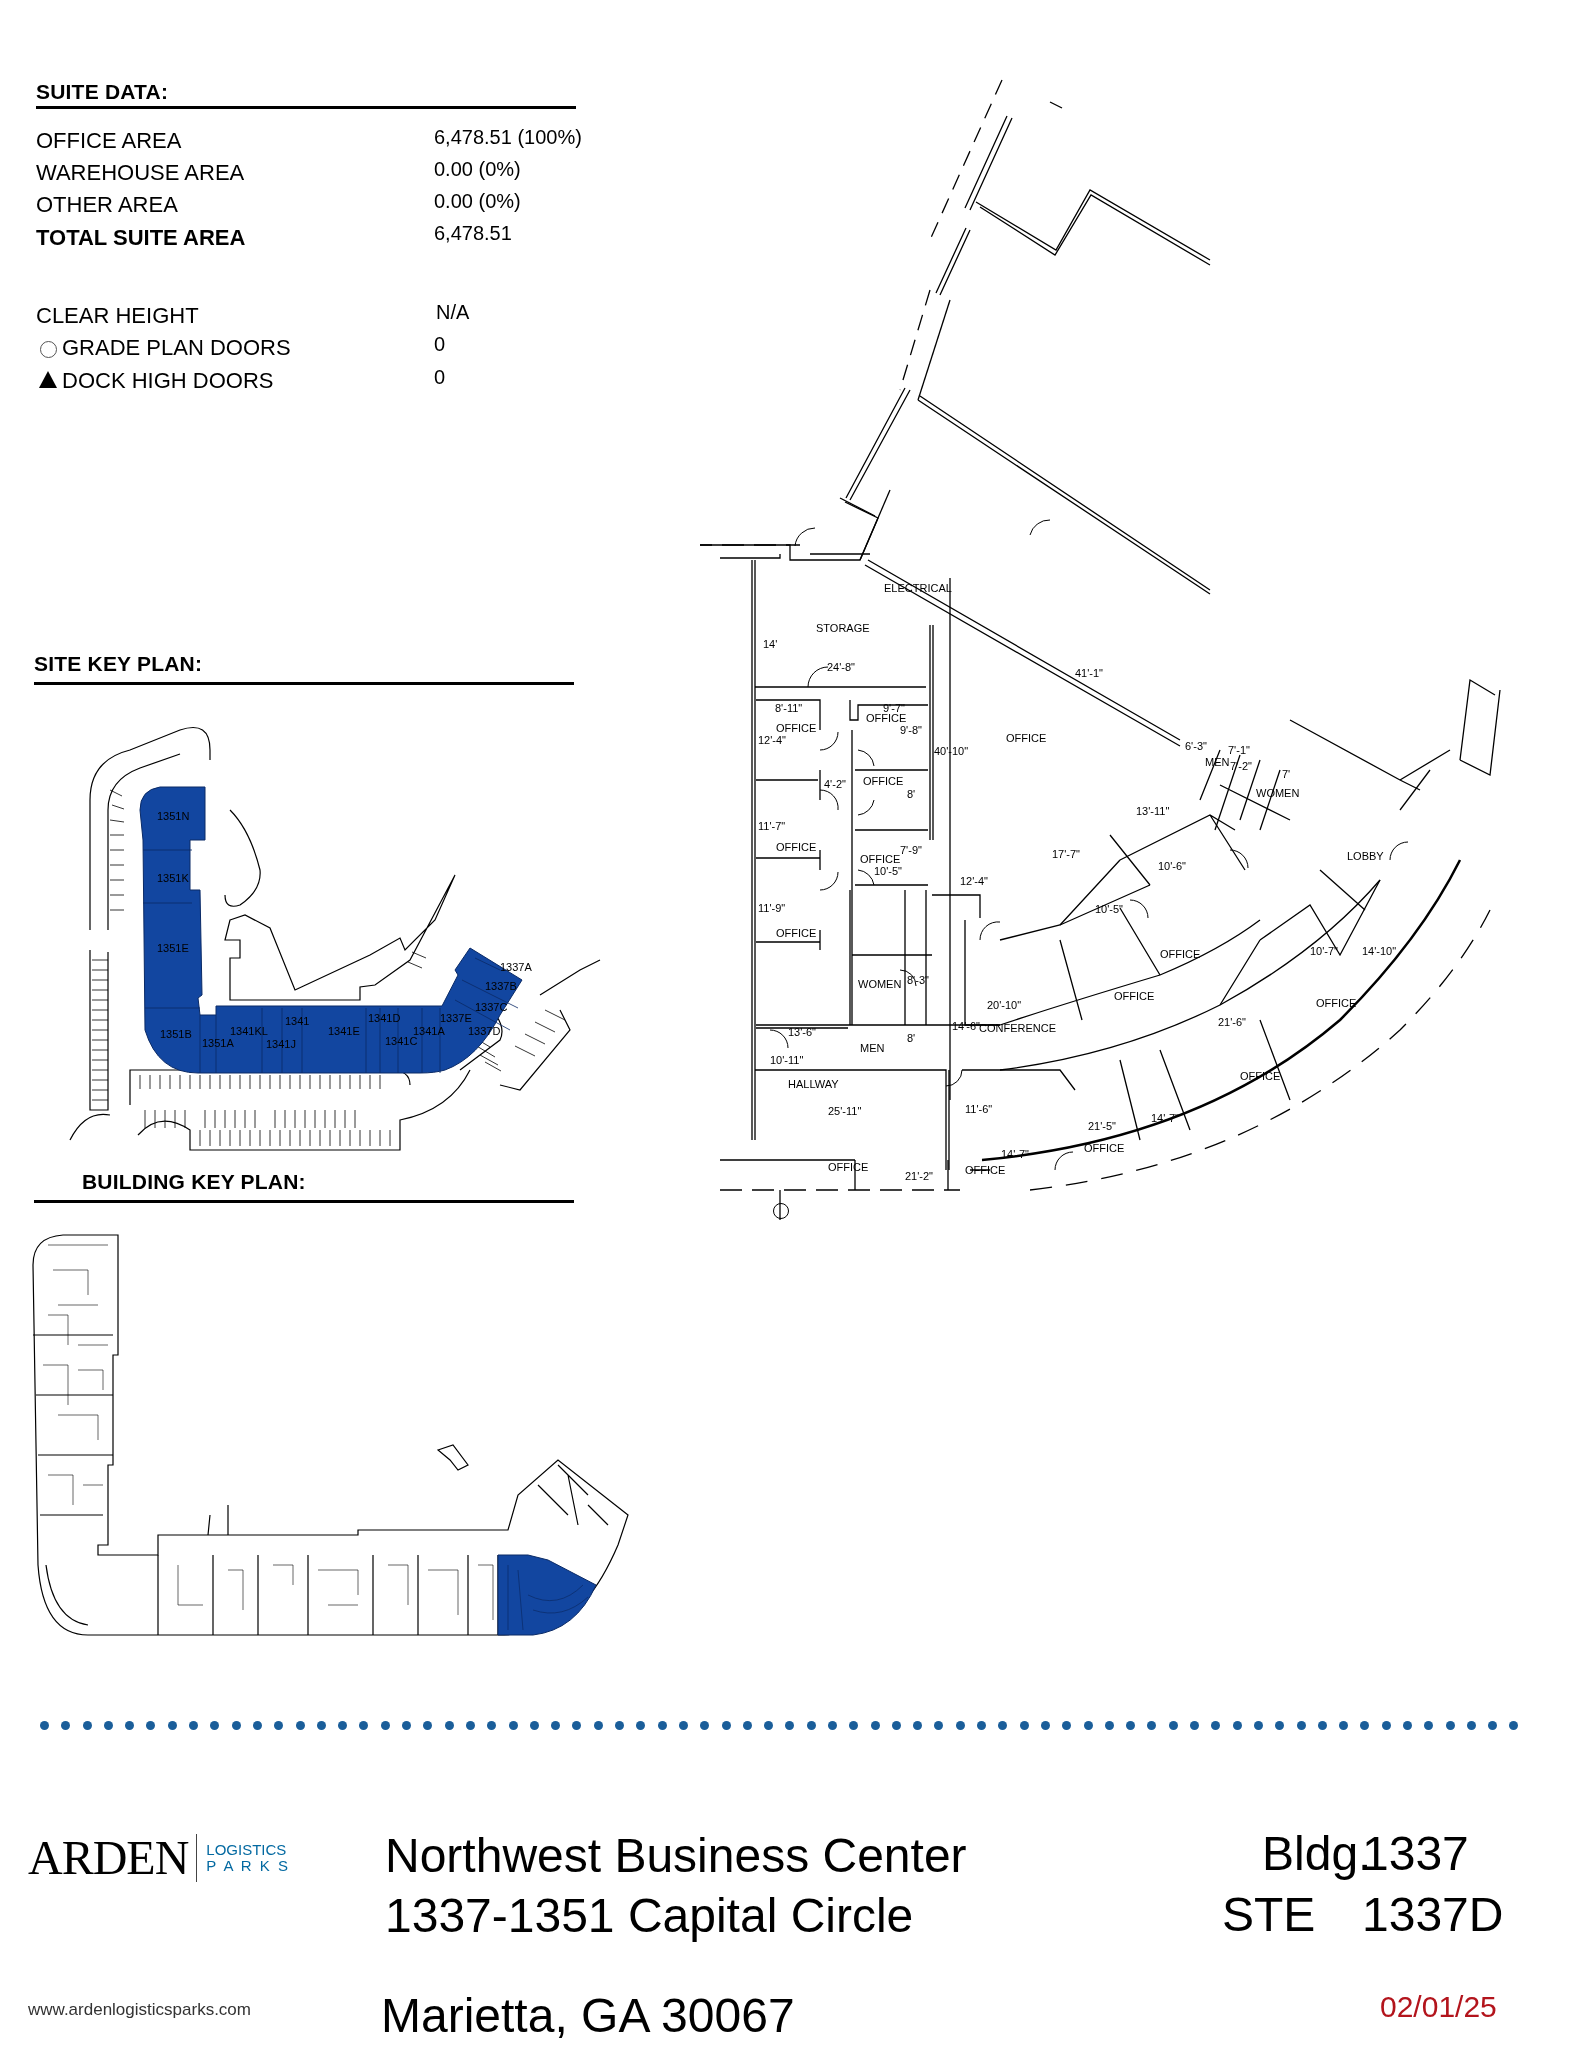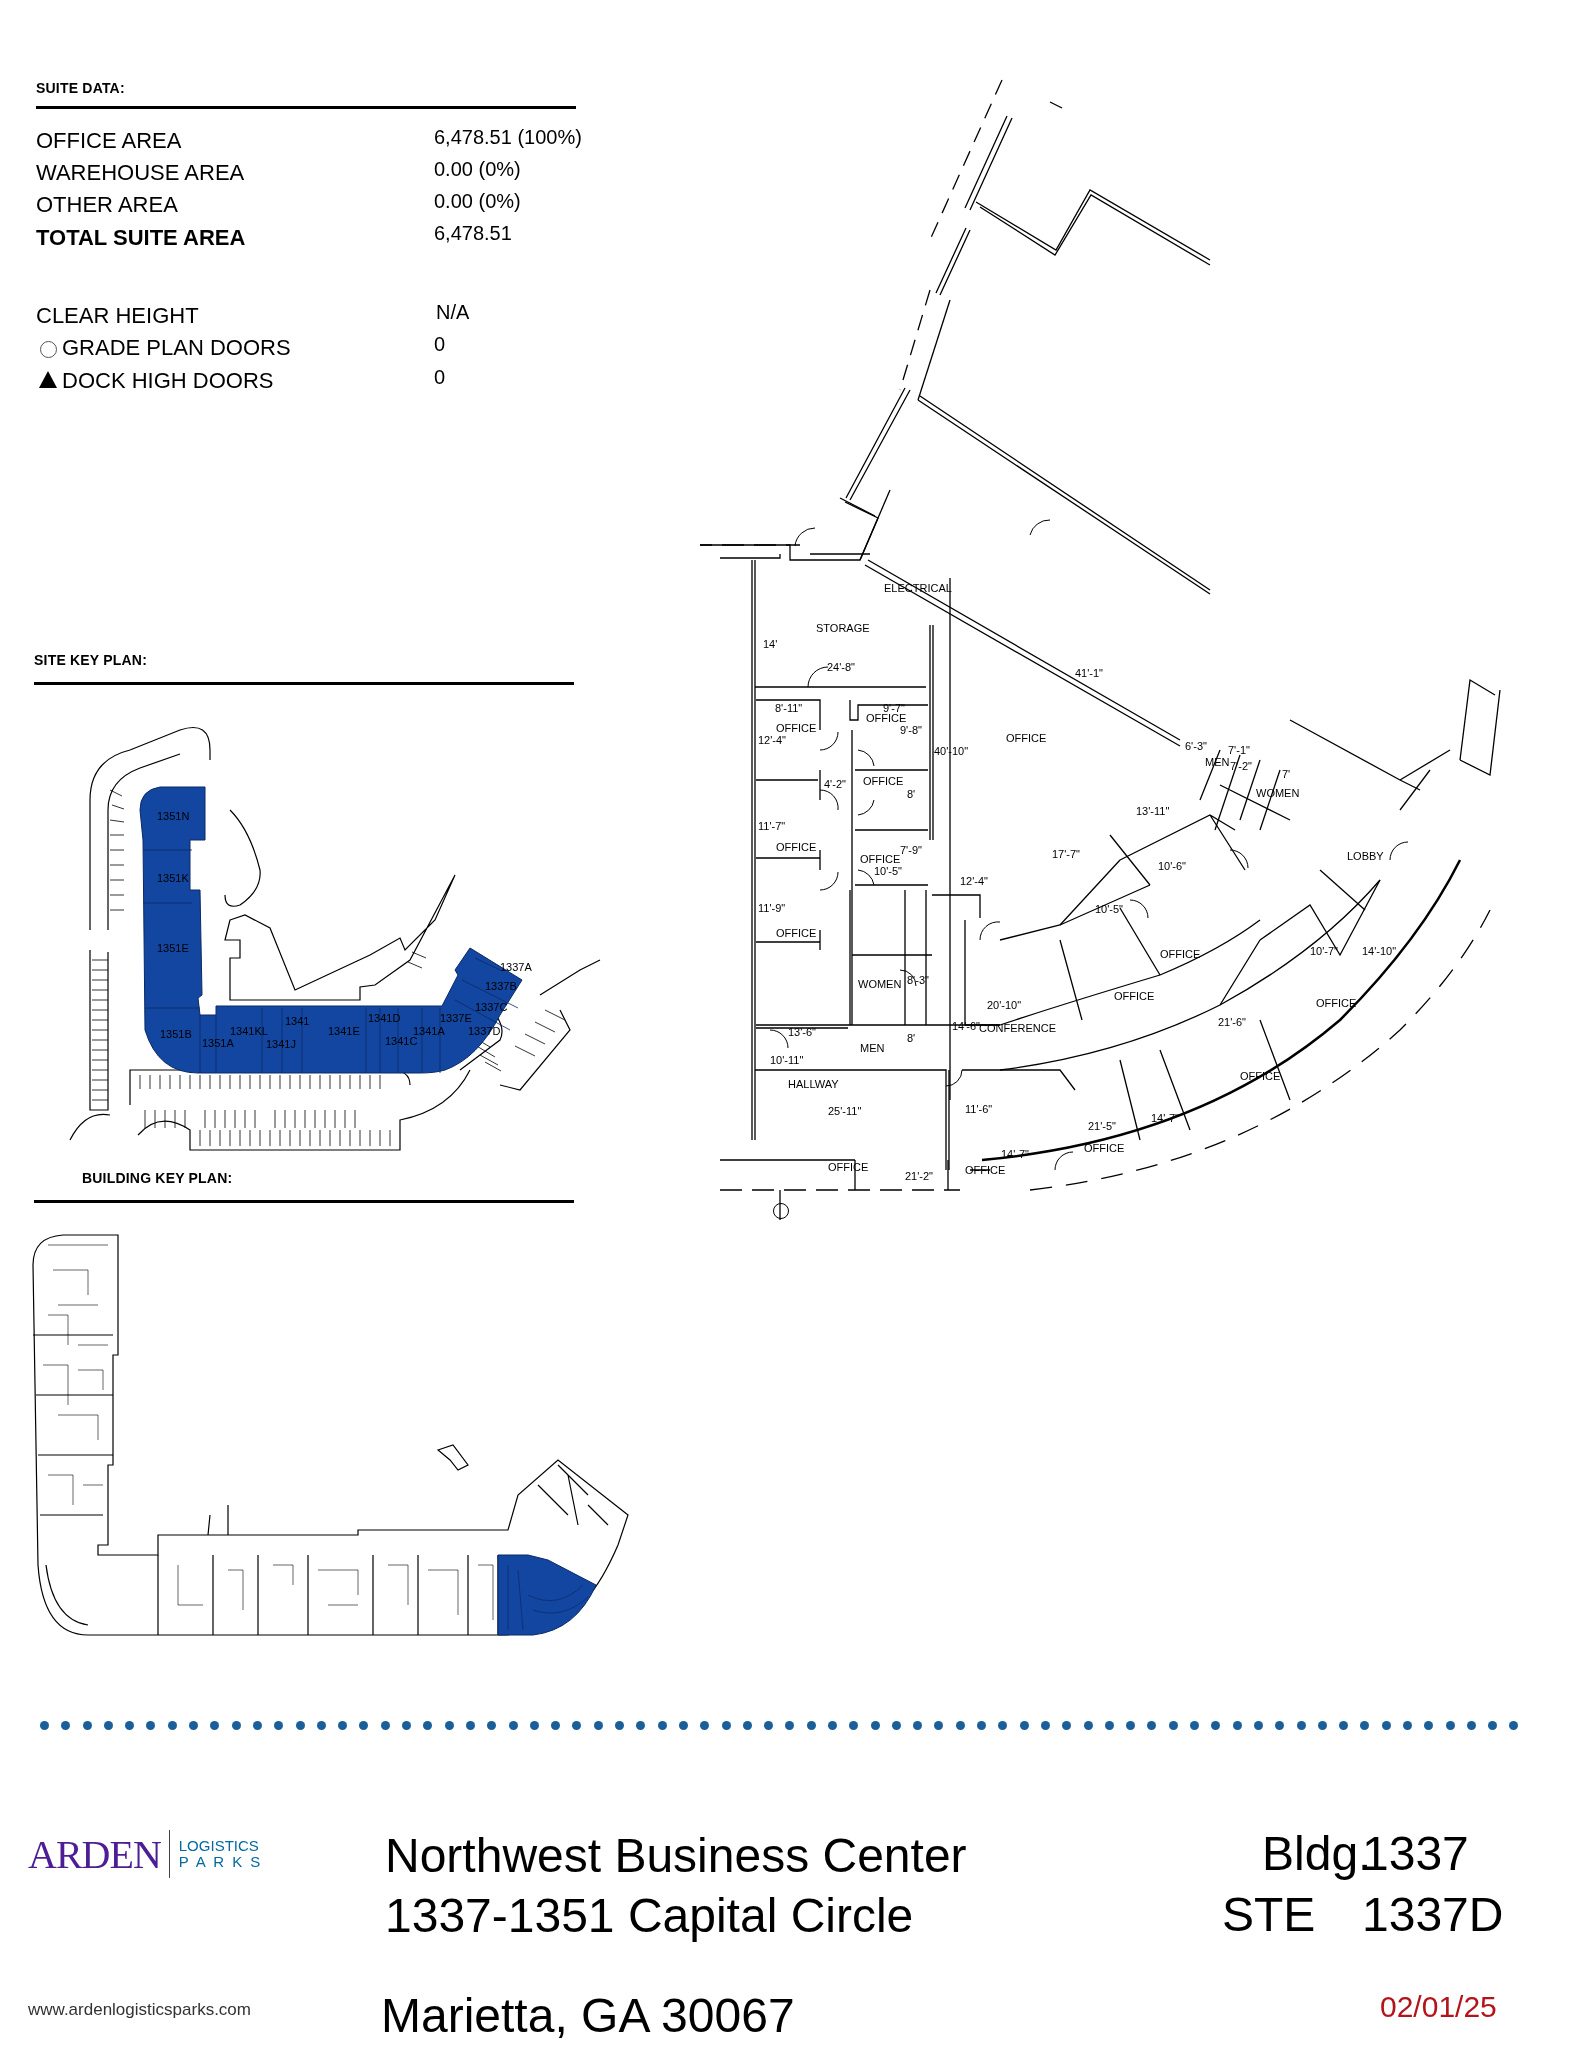--- a/index.html
+++ b/index.html
@@ -1,28 +1,28 @@
 <!DOCTYPE html>
 <html><head>
 <meta charset="utf-8">
 <style>
   html, body { margin:0; padding:0; background:#ffffff; }
   body { width:1583px; height:2048px; position:relative; overflow:hidden;
          font-family:"Liberation Sans", sans-serif; color:#000; }
   .abs { position:absolute; }
-  .sec-title { font-weight:bold; font-size:14px; letter-spacing:0.2px;text-align:right; }
+  .sec-title { font-weight:bold; font-size:21px; letter-spacing:0.2px;text-align:right; }
   .rule { height:3px; background:#000; }
   .row { font-size:22px; line-height:1; white-space:nowrap; }
   .bold { font-weight:bold; }
   .val { font-size:20px;margin-left:44px; }
   svg text { font-family:"Liberation Sans", sans-serif; }
   .plan-label { font-size:11px; fill:#000; }
   .dim { font-size:11px; fill:#000; }
   .ft-big { font-size:48px; line-height:1; white-space:nowrap; }
-  .logo-arden { font-family:"Liberation Serif", serif; font-size:40px; letter-spacing:-1px; color:#4c1d95; }
+  .logo-arden { font-family:"Liberation Serif", serif; font-size:48px; letter-spacing:-1px; color:#000000; }
   .logo-sub { font-family:"Liberation Sans", sans-serif; font-size:15px; color:#0369a1; line-height:1.05; }
   .web { font-size:17px; color:#333; }
   .date { font-size:30px; color:#b3141c; }
   .dots { display:flex; gap:0; }
   .dot { width:9px; height:9px; border-radius:50%; background:#1a5e9a; margin-right:12.3px; }
 </style>
 </head>
 <body>
 
 <div class="abs sec-title" style="left:36px;top:80px;">SUITE DATA:</div>

